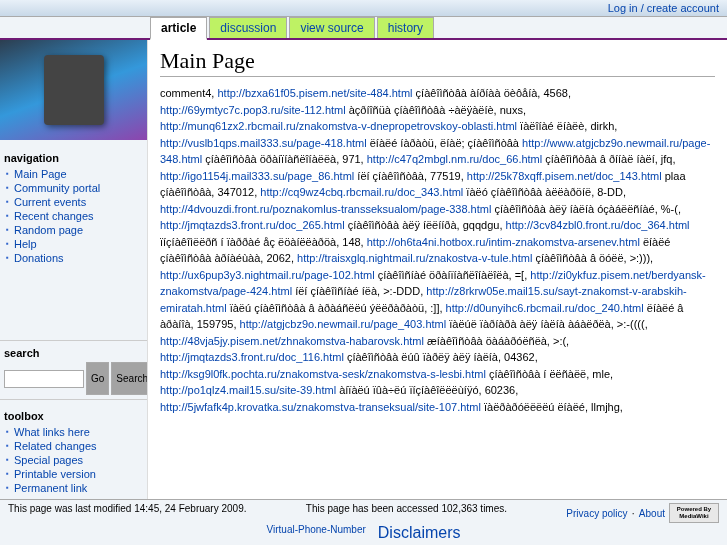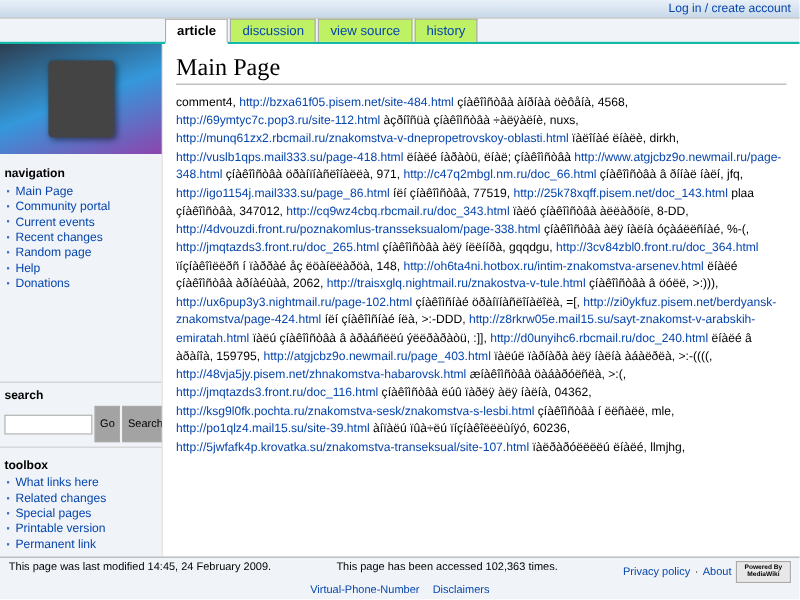--- a/index.html
+++ b/index.html
@@ -15,21 +15,21 @@
       border-bottom: 1px solid #aaa;
       font-size: 11px;
     }
     #top-bar a { color: #0645ad; text-decoration: none; }
 
     
     #tabs {
       display: flex;
       align-items: flex-end;
       background: #f0f4f8;
-      border-bottom: 2px solid #14b8a6;
+      border-bottom: 2px solid #701a75;
       padding-left: 150px;
     }
     .tab {
       padding: 3px 10px;
       font-size: 12px;
       border: 1px solid #aaa;
       border-bottom: none;
       margin-right: 2px;
       background: #bef264;
       cursor: pointer;
@@ -299,15 +299,15 @@
       <a style="color:#0645ad; text-decoration:none; font-size:10px;">Privacy policy</a>
       <span style="font-size:10px;">·</span>
       <a style="color:#0645ad; text-decoration:none; font-size:10px;">About</a>
       <div class="footer-logo">
         <span style="font-size:6px; text-align:center; line-height:1.1;">Powered By<br>MediaWiki</span>
       </div>
     </span>
   </div>
   <div id="footer-bottom-links">
     <a style="color:#0645ad; text-decoration:none; font-size:10px;">Virtual-Phone-Number</a>
-    <a style="color:#0645ad; text-decoration:none; font-size:10px;text-align:center;">Disclaimers</a>
+    <a style="color:#0645ad; text-decoration:none; font-size:16px;text-align:center;">Disclaimers</a>
   </div>
 </div>
 
 </body></html>

